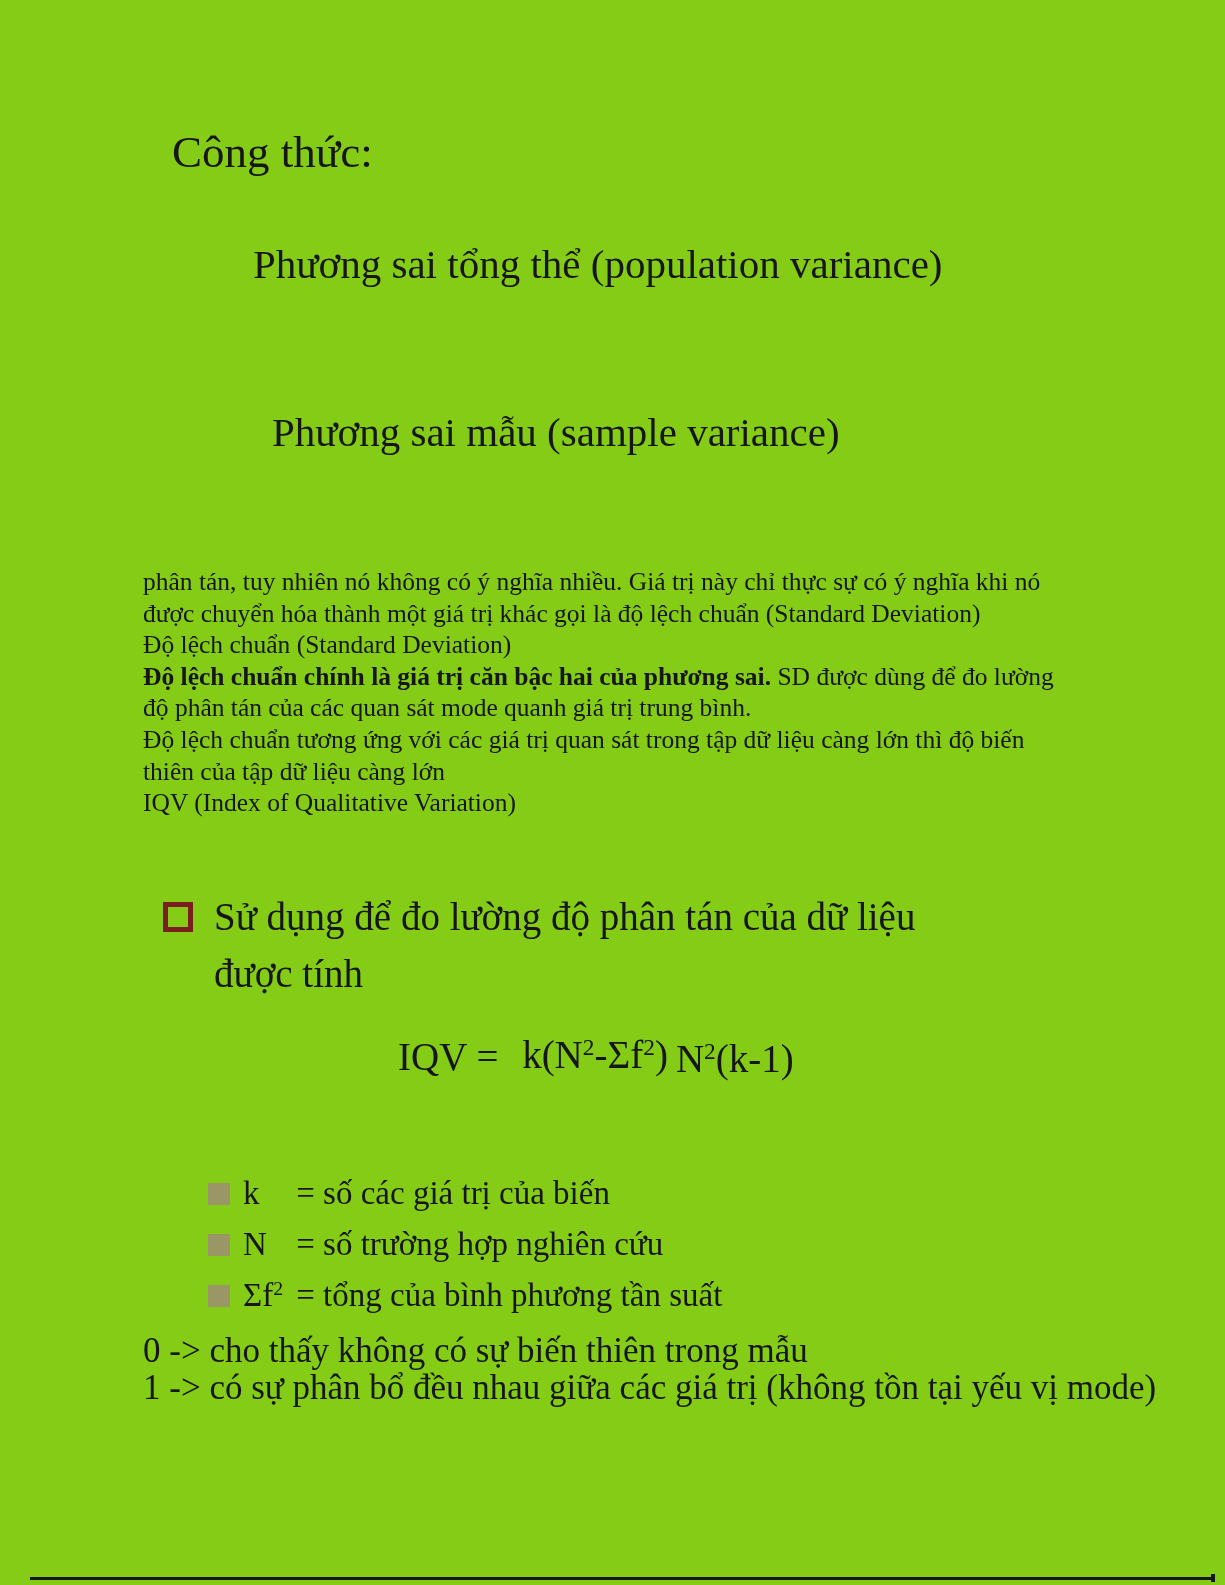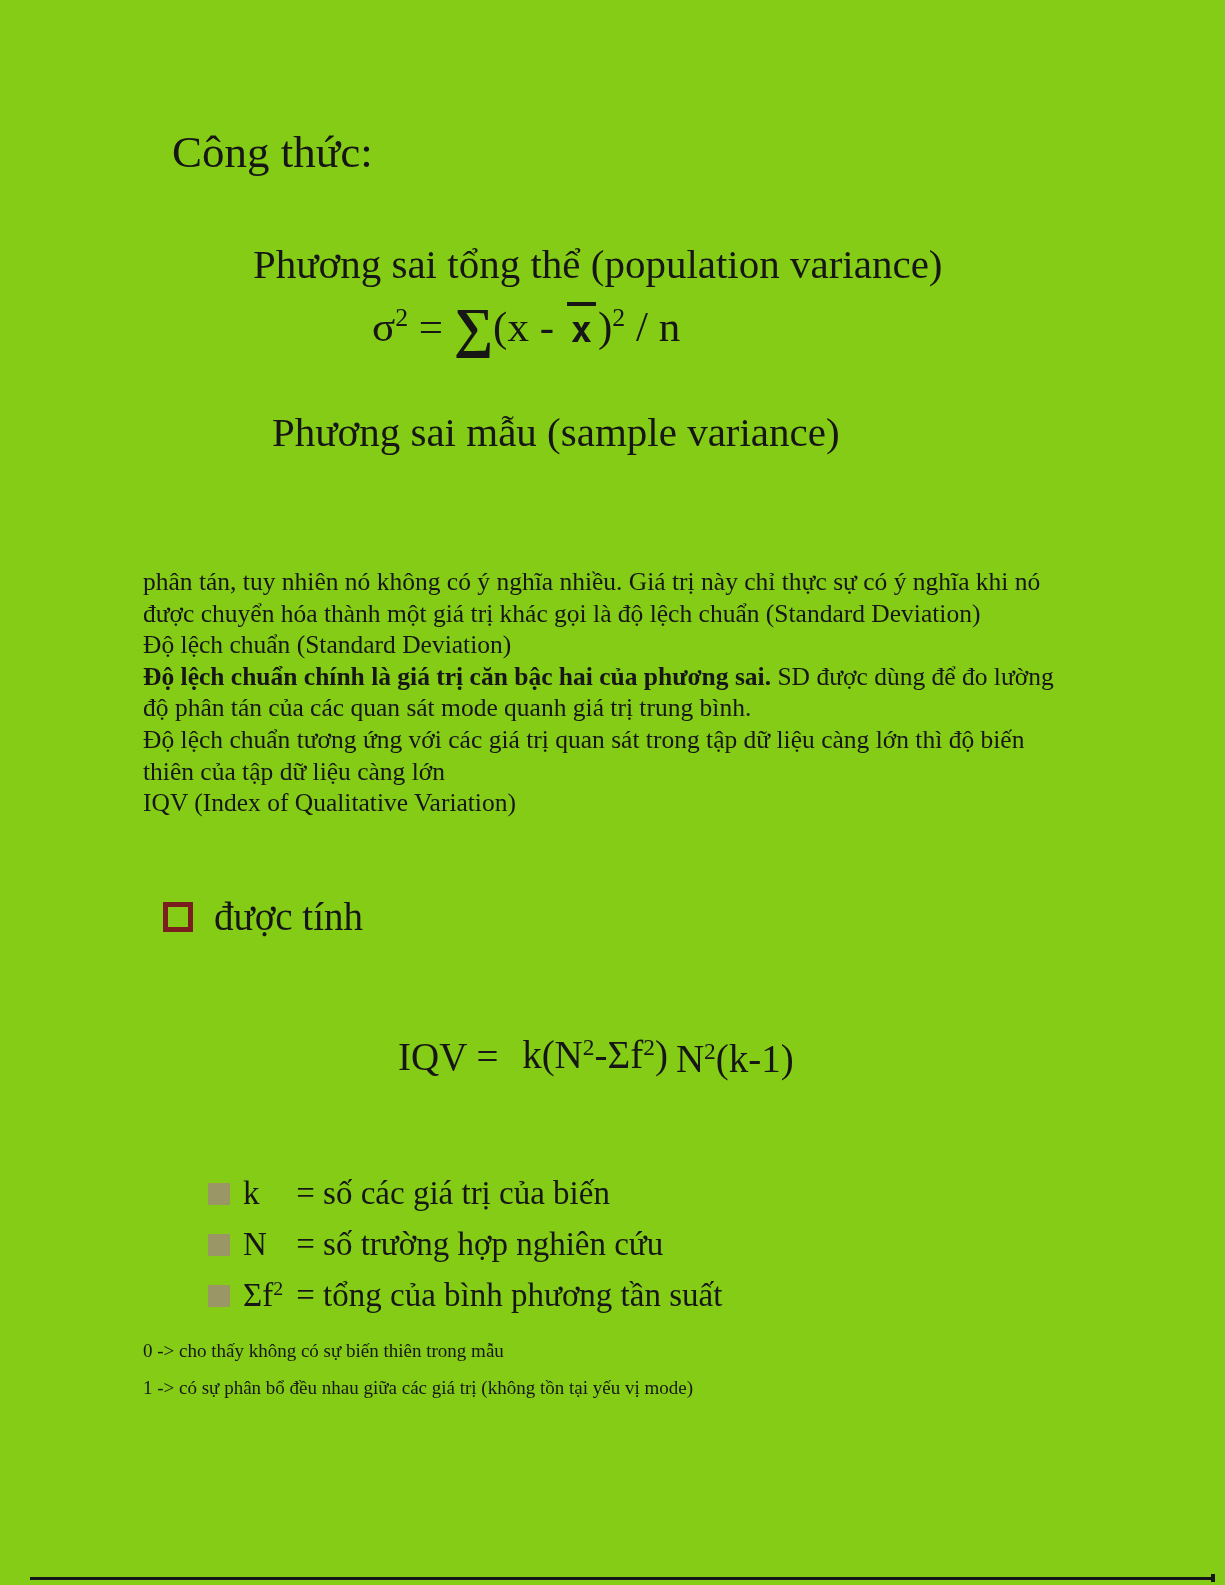--- a/index.html
+++ b/index.html
@@ -111,21 +111,21 @@
   }
   .legend-symbol {
     display: inline-block;
     min-width: 45px;
     white-space: pre;
   }
   .legend-text { white-space: pre; }
   .notes {
     position: absolute;
     left: 143px; top: 1332px;
-    font-size: 19px;
+    font-size: 35px;
     line-height: 37px;
   }
   .bottom-rule {
     position: absolute;
     left: 30px; top: 1577px;
     width: 1185px; height: 3px;
     background: #15151a;
   }
   .bottom-rule::after {
     content: "";
@@ -136,38 +136,38 @@
   }
 </style>
 </head>
 <body>
 
 <div class="page">
 
   <h1 class="title">Công thức:</h1>
 
   <div class="fcaption" style="left:253px; top:240px;">Phương sai tổng thể (population variance)</div>
-  <div class="math" style="left:372px; top:296px;"><span>σ</span><span class="sup">2</span><span> = </span><span class="sum">∑</span><span>(x - </span><span class="xbar">x</span><span>)</span><span class="sup">2</span><span> / n</span></div>
 
   <div class="fcaption" style="left:272px; top:408px;">Phương sai mẫu (sample variance)</div>
 
   <div class="paragraph">
     <div class="pline">phân tán, tuy nhiên nó không có ý nghĩa nhiều. Giá trị này chỉ thực sự có ý nghĩa khi nó</div>
     <div class="pline">được chuyển hóa thành một giá trị khác gọi là độ lệch chuẩn (Standard Deviation)</div>
     <div class="pline">Độ lệch chuẩn (Standard Deviation)</div>
     <div class="pline"><span class="b">Độ lệch chuẩn chính là giá trị căn bậc hai của phương sai.</span><span> SD được dùng để đo lường</span></div>
     <div class="pline">độ phân tán của các quan sát mode quanh giá trị trung bình.</div>
     <div class="pline">Độ lệch chuẩn tương ứng với các giá trị quan sát trong tập dữ liệu càng lớn thì độ biến</div>
     <div class="pline">thiên của tập dữ liệu càng lớn</div>
     <div class="pline">IQV (Index of Qualitative Variation)</div>
   </div>
 
   <div class="qual-item">
     <span class="qual-box"></span>
     <div class="qual-text">
+      <div>Sử dụng để đo lường độ phân tán của dữ liệu</div>
       <div>được tính</div>
     </div>
   </div>
 
   <div class="iqv">
     <span class="iqv-lhs"><span>IQV</span><span> = </span></span>
     <span class="frac">
       <span class="num"><span>k(N</span><span class="sup">2</span><span>-Σf</span><span class="sup">2</span><span>)</span></span>
       <span class="bar"></span>
       <span class="den"><span>N</span><span class="sup">2</span><span>(k-1)</span></span>

